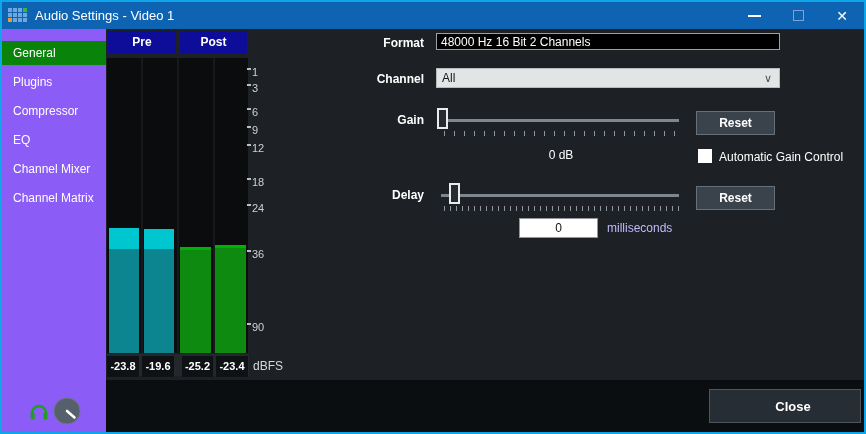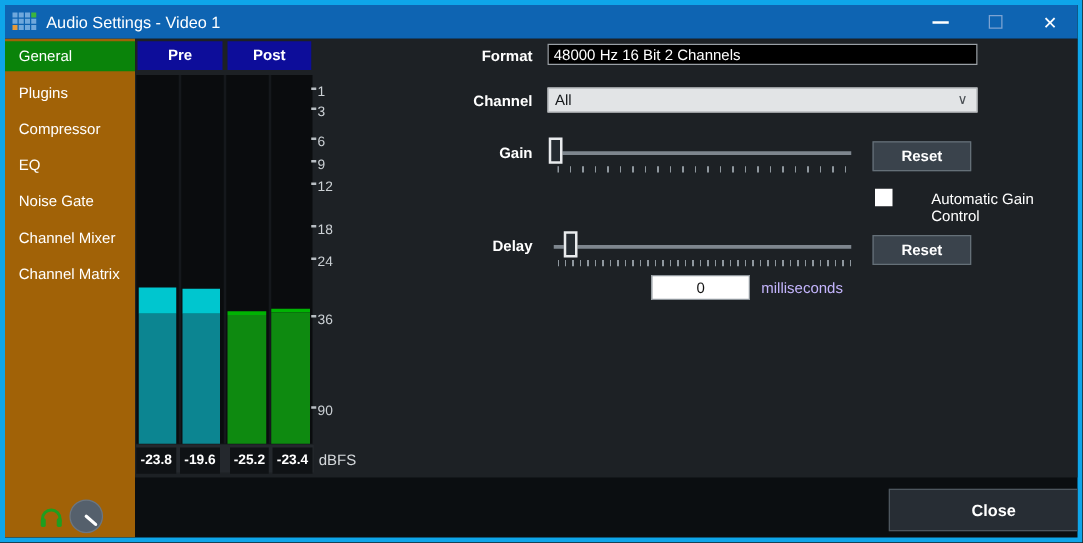--- a/index.html
+++ b/index.html
@@ -1,38 +1,38 @@
 <!DOCTYPE html>
 <html><head>
 <meta charset="utf-8">
 <style>
   * { margin:0; padding:0; box-sizing:border-box; font-family:"Liberation Sans", sans-serif; }
   html,body { background:#2a2a2a; }
   .window {
     position:relative; width:866px; height:434px;
-    background:#0b0e11; border:4px solid #0ea5e9; overflow:hidden;
+    background:#0b0e11; border:2px solid #0ea5e9; overflow:hidden;
   }
   
   .titlebar {
     position:absolute; left:0; top:0; right:0; height:27px;
     background:#0e64b2; display:flex; align-items:center;
   }
   .app-icon { position:absolute; left:6px; top:6px; width:19px; height:14px;
     display:grid; grid-template-columns:repeat(4,4px); grid-template-rows:repeat(3,4px); gap:1px; }
   .app-icon i { display:block; background:#6fa8dc; }
   .app-icon i.g { background:#3cb53c; }
   .app-icon i.o { background:#e79b3a; }
   .title { position:absolute; left:33px; top:0; line-height:27px; color:#fff; font-size:13px; }
   .winbtns { position:absolute; right:0; top:0; height:27px; display:flex; }
   .winbtn { width:44px; height:27px; display:flex; align-items:center; justify-content:center; }
   .glyph-min { width:13px; height:2px; background:#fff; }
   .glyph-max { width:11px; height:11px; border:1px solid #7ca3d2; }
   .glyph-close { color:#fff; font-size:14px; line-height:14px; }
   
-  .sidebar { position:absolute; left:0; top:27px; width:104px; bottom:0; background:#a16207; padding-top:2px; }
+  .sidebar { position:absolute; left:0; top:27px; width:104px; bottom:0; background:#8b5cf6; padding-top:12px; }
   .side-item { width:104px; height:24px; margin-bottom:5px; color:#fff; font-size:12px;
     line-height:24px; padding-left:11px; cursor:default; }
   .side-item.selected { background:#0a830a; }
   
   .content { position:absolute; left:104px; top:27px; width:760px; height:351px; background:#1d2125; }
   
   .meter-header { position:absolute; height:23px; background:#0d0d9a; color:#fff;
     font-weight:bold; font-size:12px; text-align:center; line-height:23px; }
   .hdr-pre { left:2px; top:2px; width:68px; }
   .hdr-post { left:74px; top:2px; width:67px; }
@@ -63,21 +63,21 @@
   .slider .thumb { position:absolute; top:1px; width:11px; height:21px; background:#252b31;
     border:2px solid #e9ebed; }
   .slider .ticks { position:absolute; left:8px; width:236px; top:24px; height:5px; }
   .ticks.coarse { background:repeating-linear-gradient(to right,#8f979e 0 1px,transparent 1px 10px); }
   .ticks.fine   { background:repeating-linear-gradient(to right,#8f979e 0 1px,transparent 1px 6px); }
   .btn-reset { position:absolute; left:590px; width:79px; height:24px; background:#3a434c;
     border:1px solid #657078; color:#fff; font-size:12px; font-weight:bold; cursor:default; }
   .gain-value { position:absolute; left:330px; top:119px; width:250px; text-align:center;
     color:#fff; font-size:12px; }
   .checkbox { position:absolute; left:592px; top:120px; width:14px; height:14px; background:#fff; }
-  .agc-label { position:absolute; left:613px; top:121px; color:#fff; font-size:12px;margin-left:24px; }
+  .agc-label { position:absolute; left:613px; top:121px; color:#fff; font-size:12px; }
   .ms-input { position:absolute; left:413px; top:189px; width:79px; height:20px; background:#fff;
     border:1px solid #8f969c; color:#111; font-size:12px; text-align:center; }
   .ms-label { position:absolute; left:501px; top:192px; color:#c4b5fd; font-size:12px; }
   
   .hp-icon { position:absolute; left:27px; top:400px; width:20px; height:20px; }
   .knob { position:absolute; left:51px; top:395px; width:28px; height:28px; cursor:default; }
   .btn-close { position:absolute; left:707px; top:387px; width:152px; height:34px;
     background:#272d34; border:1px solid #4d565e; color:#fff; font-size:13px; font-weight:bold; cursor:default;padding-left:16px; }
 </style>
 </head>
@@ -112,21 +112,20 @@
           <span class="glyph-close">✕</span>
         </div>
     </div>
   </div>
 
   <div class="sidebar">
     <div class="side-item selected">General</div>
     <div class="side-item">Plugins</div>
     <div class="side-item">Compressor</div>
     <div class="side-item">EQ</div>
-    <div class="side-item">Noise Gate</div>
     <div class="side-item">Channel Mixer</div>
     <div class="side-item">Channel Matrix</div>
   </div>
 
   <div class="content">
 
     <div class="meter-header hdr-pre">Pre</div>
     <div class="meter-header hdr-post">Post</div>
 
     <div class="meter-band">
@@ -178,20 +177,21 @@
       <span class="chevron">∨</span>
     </div>
 
     <div class="row-label" style="top:84px">Gain</div>
     <div class="slider" style="top:78px">
       <div class="track"></div>
       <div class="thumb" style="left:1px"></div>
       <div class="ticks coarse"></div>
     </div>
     <button class="btn-reset" style="top:82px">Reset</button>
+    <div class="gain-value">0 dB</div>
     <div class="checkbox"></div>
     <div class="agc-label">Automatic Gain Control</div>
 
     <div class="row-label" style="top:159px">Delay</div>
     <div class="slider" style="top:153px">
       <div class="track"></div>
       <div class="thumb" style="left:13px"></div>
       <div class="ticks fine"></div>
     </div>
     <button class="btn-reset" style="top:157px">Reset</button>

